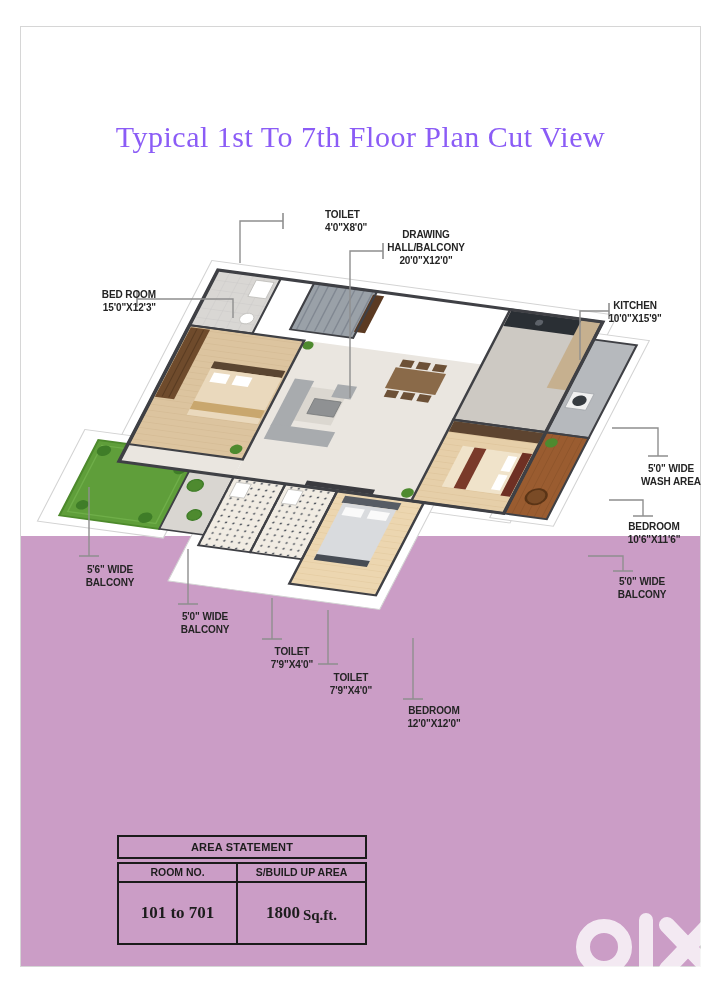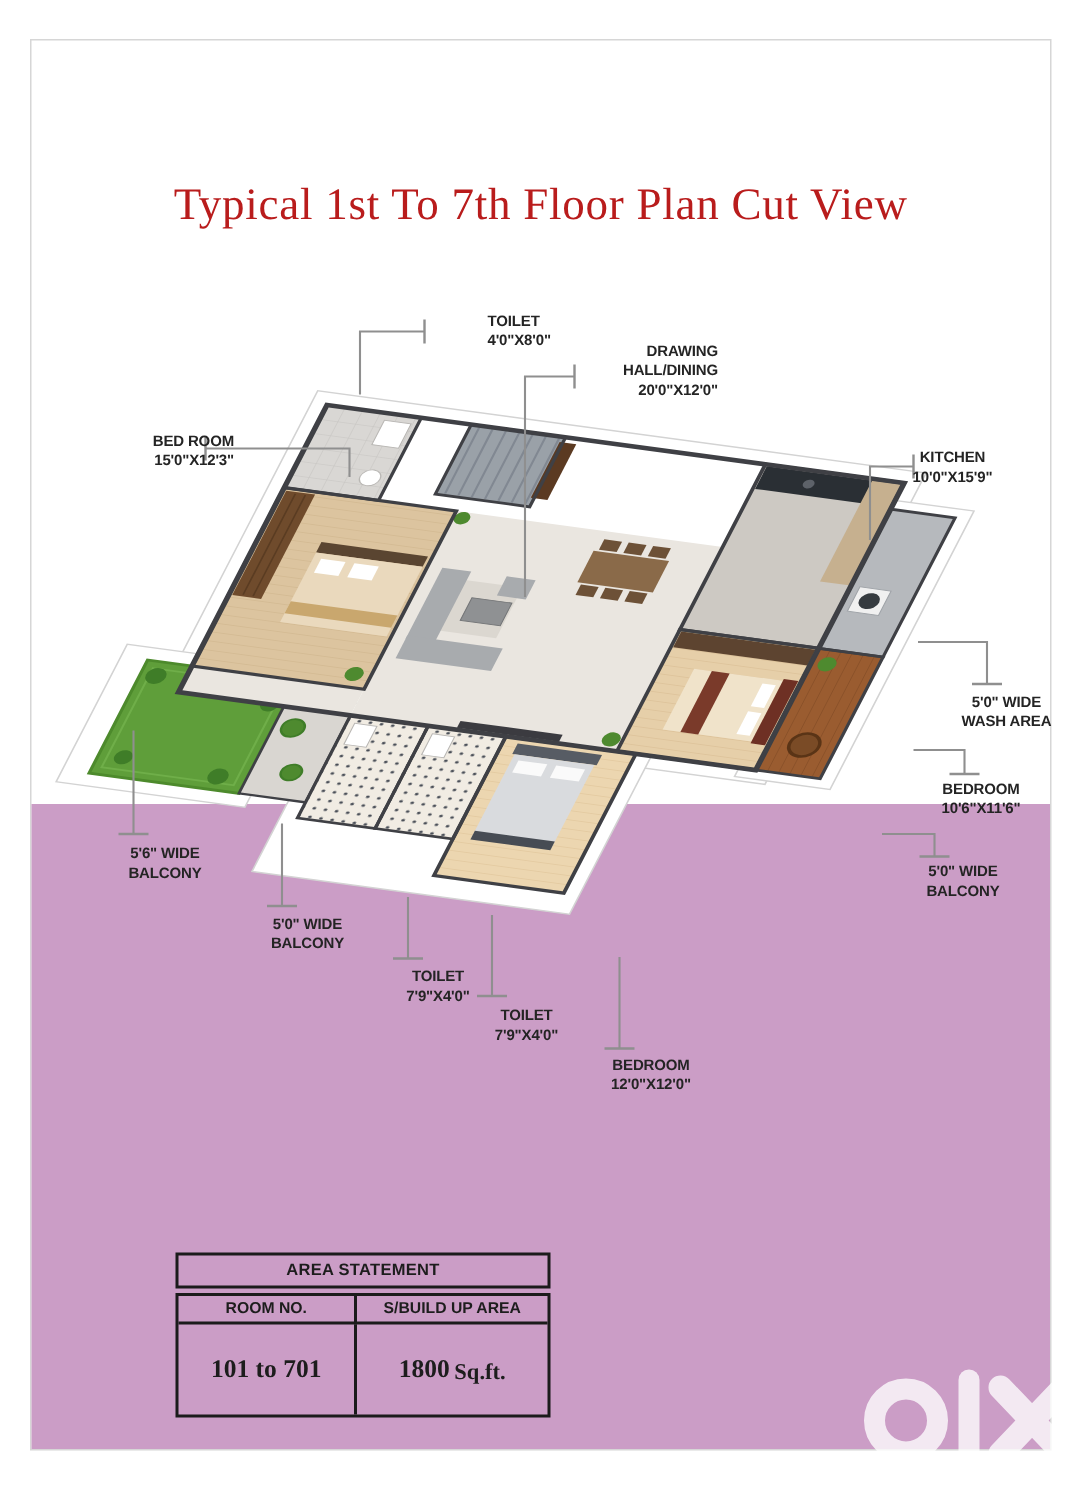--- a/index.html
+++ b/index.html
@@ -2,31 +2,31 @@
 <html><head>
 <meta charset="utf-8">
 <style>
   html,body{margin:0;padding:0;background:#fff;}
   #canvas{position:relative;width:720px;height:1000px;background:#ffffff;overflow:hidden;
           font-family:"Liberation Sans",sans-serif;}
   #poster{position:absolute;left:20px;top:26px;width:679px;height:939px;background:#fff;
           border:1px solid #d6d6d6;}
   #pink-band{position:absolute;left:0;top:509px;width:100%;height:430px;background:#cb9dc6;}
   #page-title{position:absolute;left:0;right:0;top:93px;text-align:center;
-          font-family:"Liberation Serif",serif;font-size:30px;color:#b91c1c;letter-spacing:.5px;}
+          font-family:"Liberation Serif",serif;font-size:30px;color:#8b5cf6;letter-spacing:.5px;}
   
   #plan-svg{position:absolute;left:0;top:0;width:720px;height:1000px;}
   .slab{fill:#ffffff;stroke:#d3d3d3;stroke-width:1.5;}
   
   .lbl{position:absolute;font-weight:bold;font-size:10px;line-height:1.3;color:#242424;
        letter-spacing:-.1px;white-space:nowrap;text-align:center;padding-left:42px;}
   .lbl span{display:block;}
   .c{transform:translateX(-50%);}
   #lb-toilet-top{left:283px;top:208px;text-align:left;}
-  #lb-drawing{left:426px;top:228px;text-align:right;}
+  #lb-drawing{left:405px;top:228px;}
   #lb-bedroom-left{right:564px;top:288px;text-align:right;}
   #lb-kitchen{left:614px;top:299px;}
   #lb-wash{left:650px;top:462px;}
   #lb-bedroom-right{left:633px;top:520px;}
   #lb-balcony-right{left:621px;top:575px;}
   #lb-balcony-left{left:89px;top:563px;}
   #lb-balcony-left2{left:184px;top:610px;}
   #lb-toilet-b1{left:271px;top:645px;}
   #lb-toilet-b2{left:330px;top:671px;}
   #lb-bedroom-bottom{left:413px;top:704px;}
@@ -235,21 +235,21 @@
                M79 556H99 M178 604H198 M262 639H282 M318 664H338 M403 699H423"></path>
     </g>
   </svg>
 
   <div class="lbl" id="lb-toilet-top">
     <span>TOILET</span>
     <span>4'0"X8'0"</span>
   </div>
   <div class="lbl c" id="lb-drawing">
     <span>DRAWING</span>
-    <span>HALL/DINING</span>
+    <span>HALL/BALCONY</span>
     <span>20'0"X12'0"</span>
   </div>
   <div class="lbl" id="lb-bedroom-left">
     <span>BED ROOM</span>
     <span>15'0"X12'3"</span>
   </div>
   <div class="lbl c" id="lb-kitchen">
     <span>KITCHEN</span>
     <span>10'0"X15'9"</span>
   </div>

